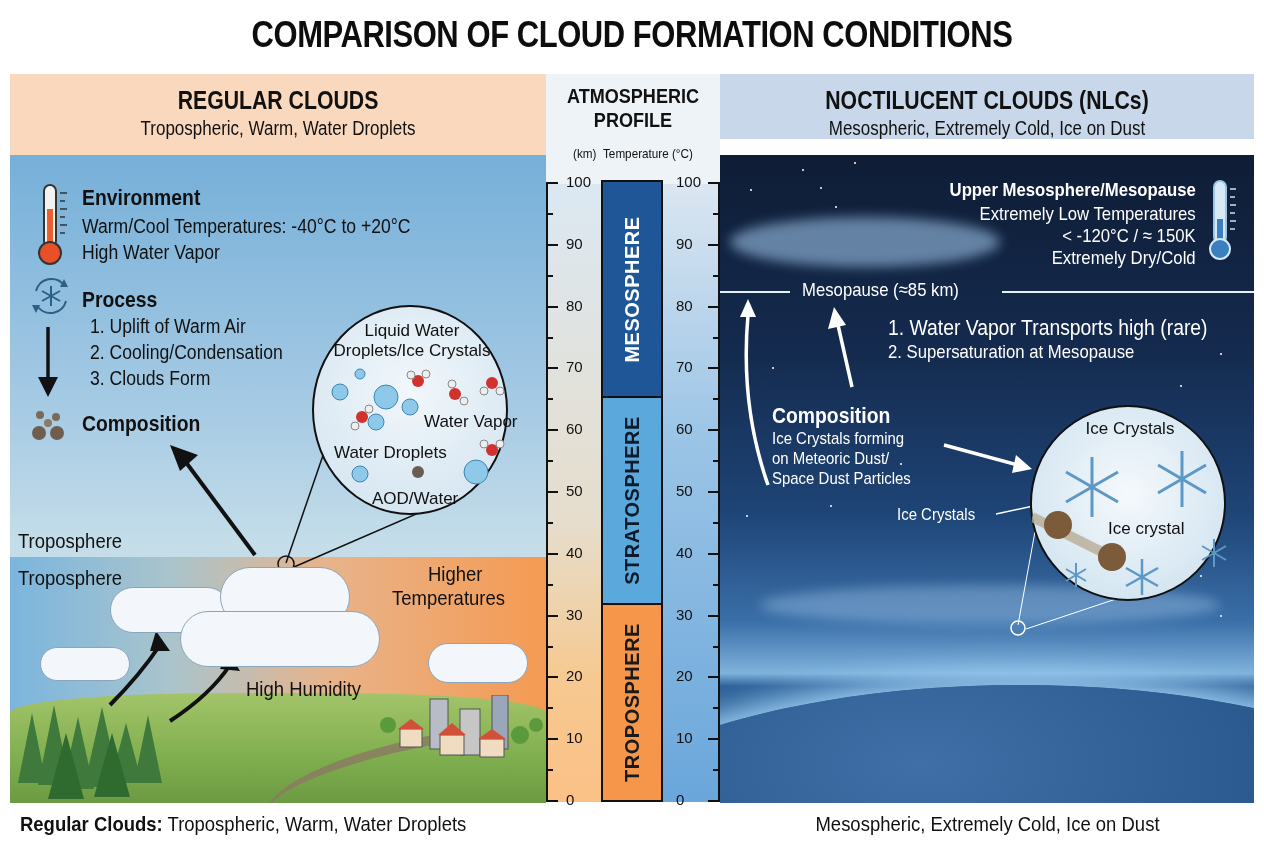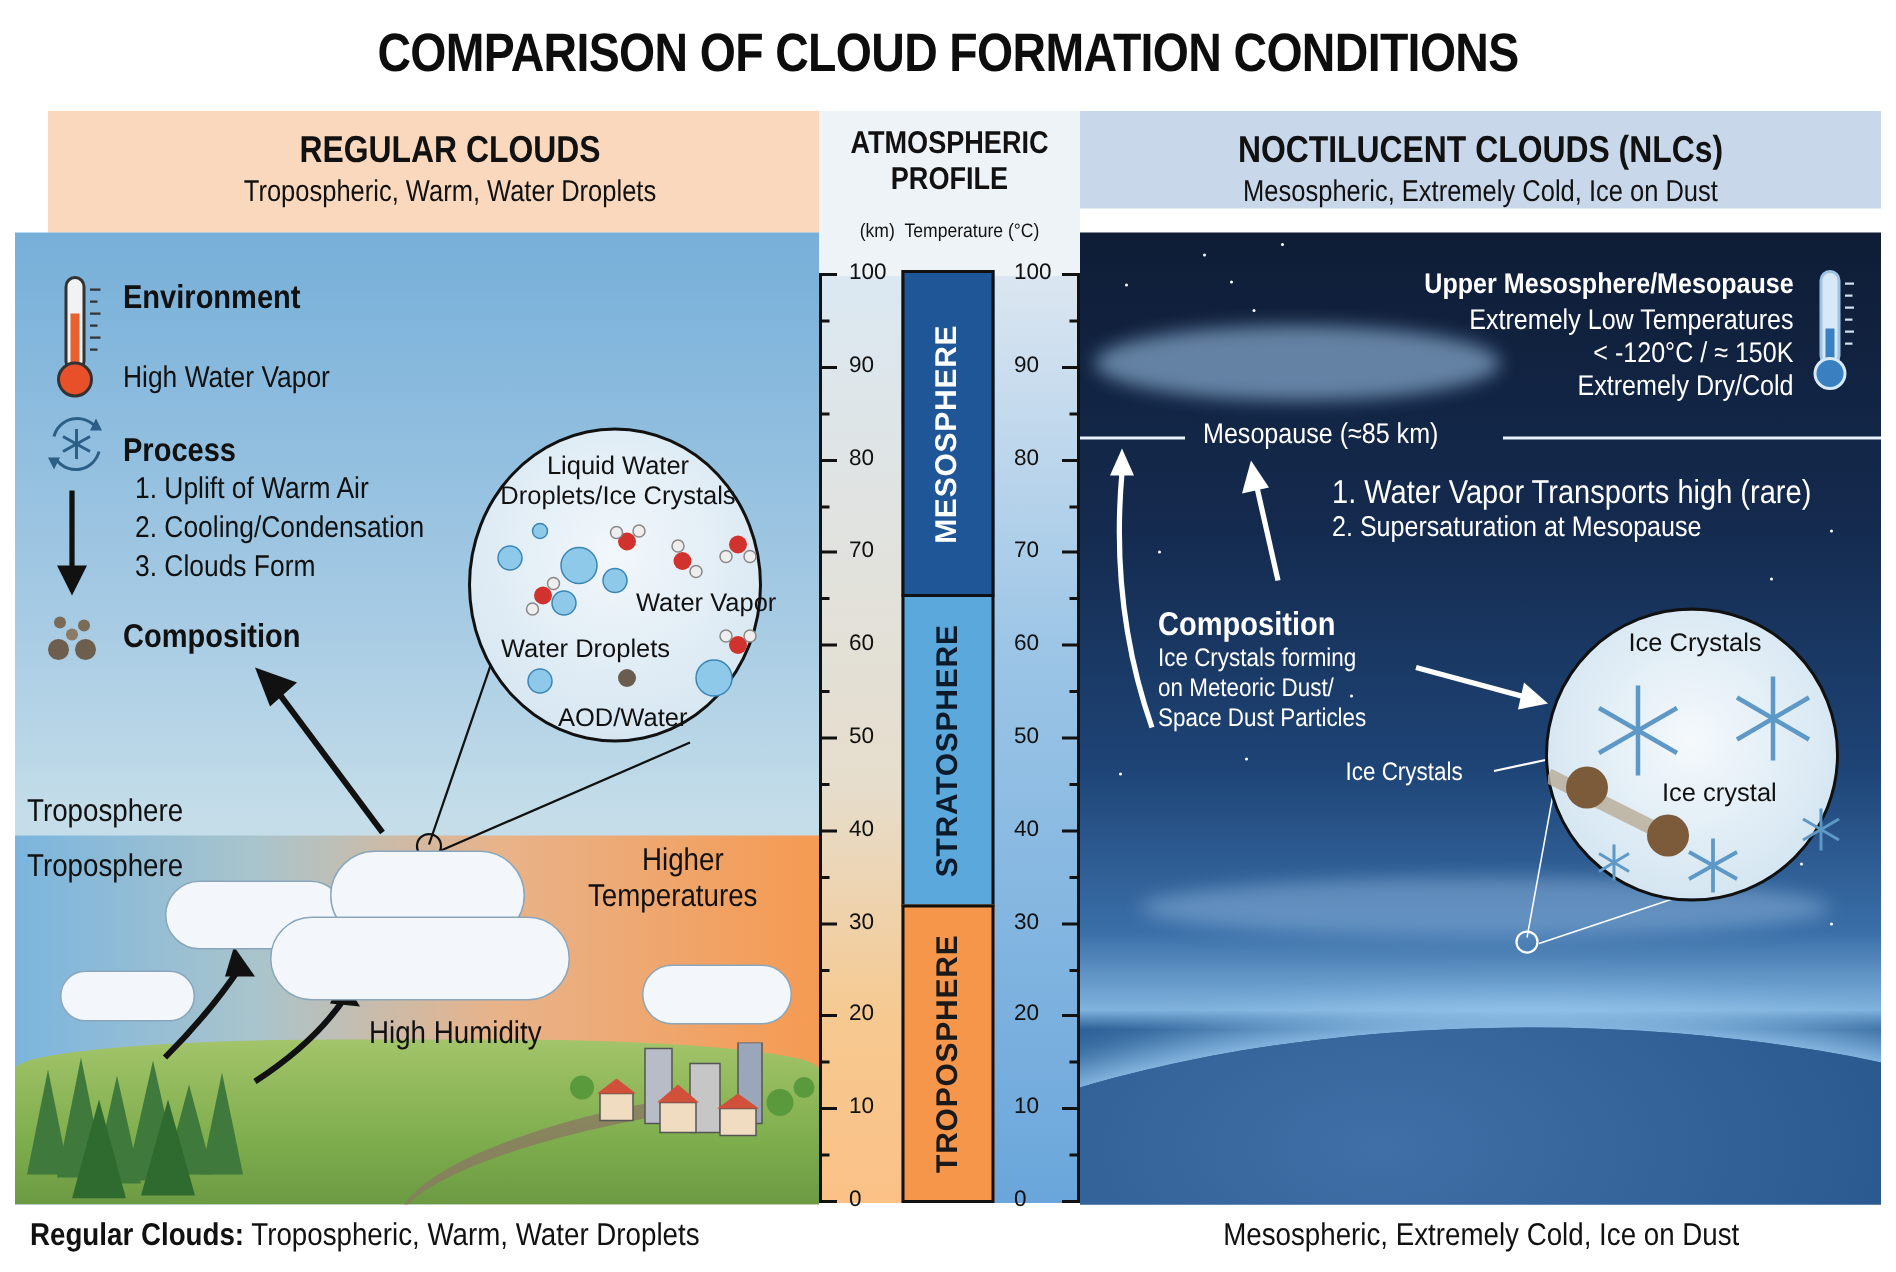--- a/index.html
+++ b/index.html
@@ -1,20 +1,20 @@
 <!DOCTYPE html>
 <html><head>
 <meta charset="utf-8">
 <style>
   * { box-sizing: border-box; margin: 0; padding: 0; }
   body { width: 1264px; height: 848px; background: #ffffff; font-family: "Liberation Sans", sans-serif; position: relative; overflow: hidden; color: #111; }
   .title { position: absolute; top: 14px; left: 0; width: 1264px; text-align: center; font-size: 36px; font-weight: bold; letter-spacing: -0.5px; transform: scaleX(0.86); color: #0d0d0d; }
 
   
-  .left-head { position: absolute; left: 10px; top: 74px; width: 536px; height: 81px; background: #fad8bd; text-align: center; margin-left: 22px; }
+  .left-head { position: absolute; left: 10px; top: 74px; width: 536px; height: 81px; background: #fad8bd; text-align: center; }
   .left-head .h { font-size: 25px; font-weight: bold; margin-top: 12px; transform: scaleX(0.85); }
   .left-head .s { font-size: 20px; margin-top: 2px; transform: scaleX(0.85); }
   .left-body { position: absolute; left: 10px; top: 155px; width: 536px; height: 648px; overflow: hidden;
     background: linear-gradient(180deg, #76afd9 0%, #a7cbe4 40%, #c4dde9 60%, #c4dde9 100%); }
   .left-lower { position: absolute; left: 0; top: 402px; width: 536px; height: 246px;
     background: linear-gradient(90deg, #7bb5de 0%, #a9c4cc 30%, #e8b38a 60%, #f59a52 100%); }
   .ground { position: absolute; left: 0; bottom: 0; width: 536px; height: 110px;
     background: linear-gradient(180deg, #a3c46a 0%, #7fae4e 60%, #6c9a43 100%); border-radius: 40% 40% 0 0 / 18% 18% 0 0; }
   .path { position: absolute; left: 250px; bottom: 0; width: 220px; height: 60px; border-top: 10px solid #8a7a62; border-radius: 100% 0 0 0; transform: rotate(-8deg); opacity: 0.8; }
 
@@ -76,20 +76,21 @@
     <g stroke="#333" stroke-width="1.5">
         <line x1="24" y1="10" x2="31" y2="10"></line>
         <line x1="24" y1="18" x2="29" y2="18"></line>
         <line x1="24" y1="26" x2="31" y2="26"></line>
         <line x1="24" y1="34" x2="29" y2="34"></line>
         <line x1="24" y1="42" x2="31" y2="42"></line>
         <line x1="24" y1="50" x2="29" y2="50"></line>
       </g>
   </svg>
   <div class="txt bold" style="left:72px;top:30px;font-size:22px"><span class="cond">Environment</span></div>
+  <div class="txt" style="left:72px;top:60px;font-size:20px"><span class="cond">Warm/Cool Temperatures: -40°C to +20°C</span></div>
   <div class="txt" style="left:72px;top:86px;font-size:20px"><span class="cond">High Water Vapor</span></div>
 
   <svg style="position:absolute;left:20px;top:120px" width="42" height="42">
     <path d="M6 16 A16 16 0 0 1 34 10" fill="none" stroke="#2c5f86" stroke-width="2"></path>
     <path d="M36 26 A16 16 0 0 1 8 32" fill="none" stroke="#2c5f86" stroke-width="2"></path>
     <polygon points="34,4 38,12 30,12" fill="#2c5f86"></polygon>
     <polygon points="6,38 2,30 10,30" fill="#2c5f86"></polygon>
     <g stroke="#2c5f86" stroke-width="2">
         <line x1="21" y1="11" x2="21" y2="31"></line>
         <line x1="12" y1="16" x2="30" y2="26"></line>
@@ -119,21 +120,21 @@
     <line x1="276" y1="408" x2="320" y2="280" stroke="#111" stroke-width="1.5"></line>
     <line x1="284" y1="412" x2="450" y2="340" stroke="#111" stroke-width="1.5"></line>
     <circle cx="276" cy="409" r="8" fill="none" stroke="#111" stroke-width="1.5"></circle>
     <line x1="245" y1="400" x2="172" y2="302" stroke="#111" stroke-width="4"></line>
     <polygon points="160,290 188,300 170,316" fill="#111"></polygon>
     <path d="M100 550 Q130 520 150 490" fill="none" stroke="#111" stroke-width="4"></path>
     <polygon points="146,476 160,496 140,496" fill="#111"></polygon>
     <path d="M160 566 Q200 540 220 510" fill="none" stroke="#111" stroke-width="4"></path>
     <polygon points="218,496 230,516 210,514" fill="#111"></polygon>
   </svg>
-  <div class="zoom-circle" style="left:302px;top:130px;width:196px;height:210px;background:radial-gradient(circle at 50% 40%, #f2f7fb 0%, #cfe2ef 100%)">
+  <div class="zoom-circle" style="left:302px;top:150px;width:196px;height:210px;background:radial-gradient(circle at 50% 40%, #f2f7fb 0%, #cfe2ef 100%)">
     <div class="txt" style="left:0;width:196px;text-align:center;top:14px;font-size:17px">Liquid Water</div>
     <div class="txt" style="left:0;width:196px;text-align:center;top:34px;font-size:17px">Droplets/Ice Crystals</div>
     <svg style="position:absolute;left:0;top:0" width="196" height="210">
       <circle cx="26" cy="85" r="8" fill="#8ec9ea" stroke="#3a86b5"></circle>
       <circle cx="46" cy="67" r="5" fill="#8ec9ea" stroke="#3a86b5"></circle>
       <circle cx="72" cy="90" r="12" fill="#8ec9ea" stroke="#3a86b5"></circle>
       <circle cx="96" cy="100" r="8" fill="#8ec9ea" stroke="#3a86b5"></circle>
       <circle cx="62" cy="115" r="8" fill="#8ec9ea" stroke="#3a86b5"></circle>
       <circle cx="46" cy="167" r="8" fill="#8ec9ea" stroke="#3a86b5"></circle>
       <circle cx="162" cy="165" r="12" fill="#8ec9ea" stroke="#3a86b5"></circle>

